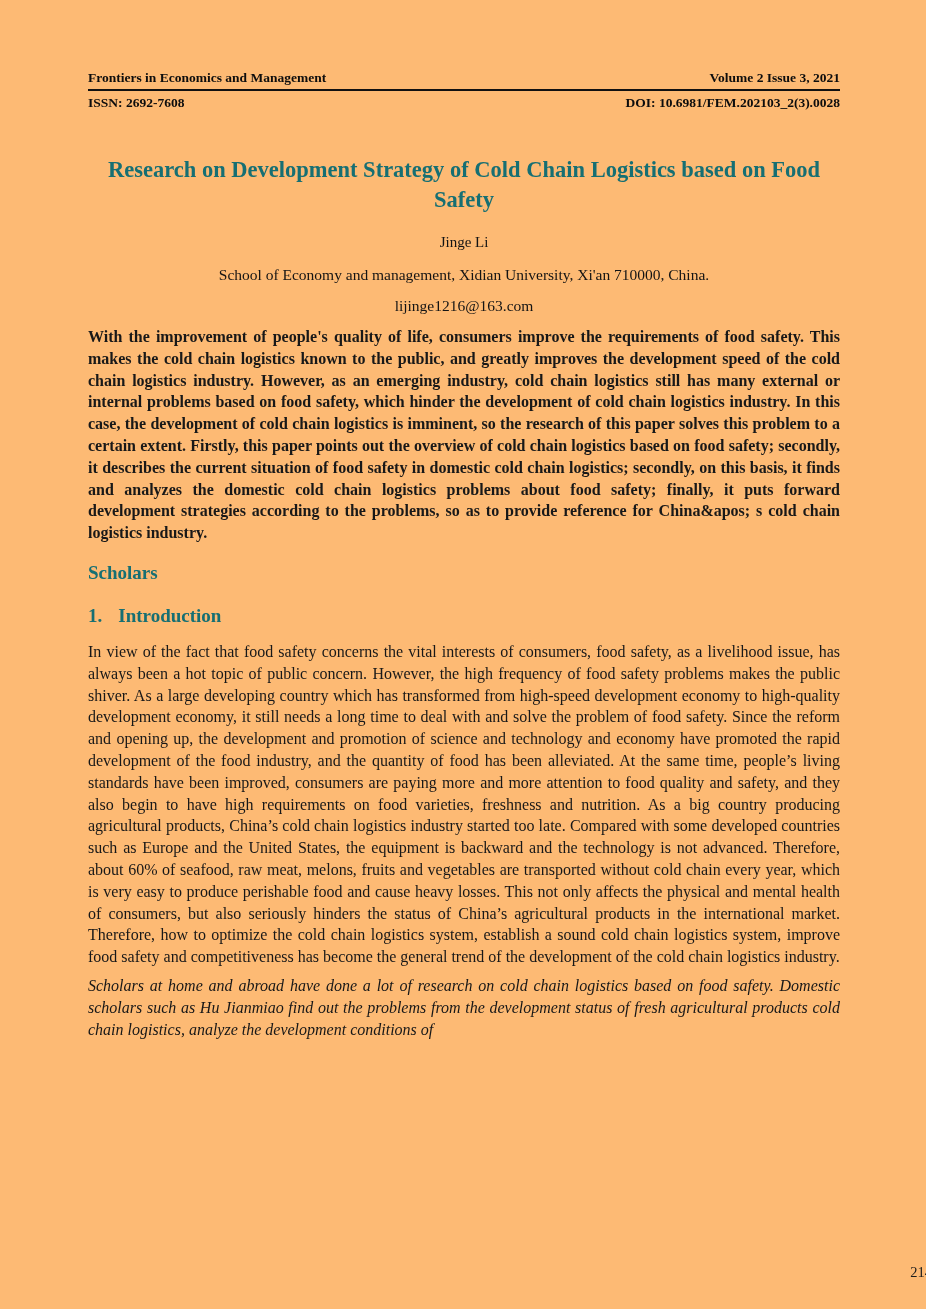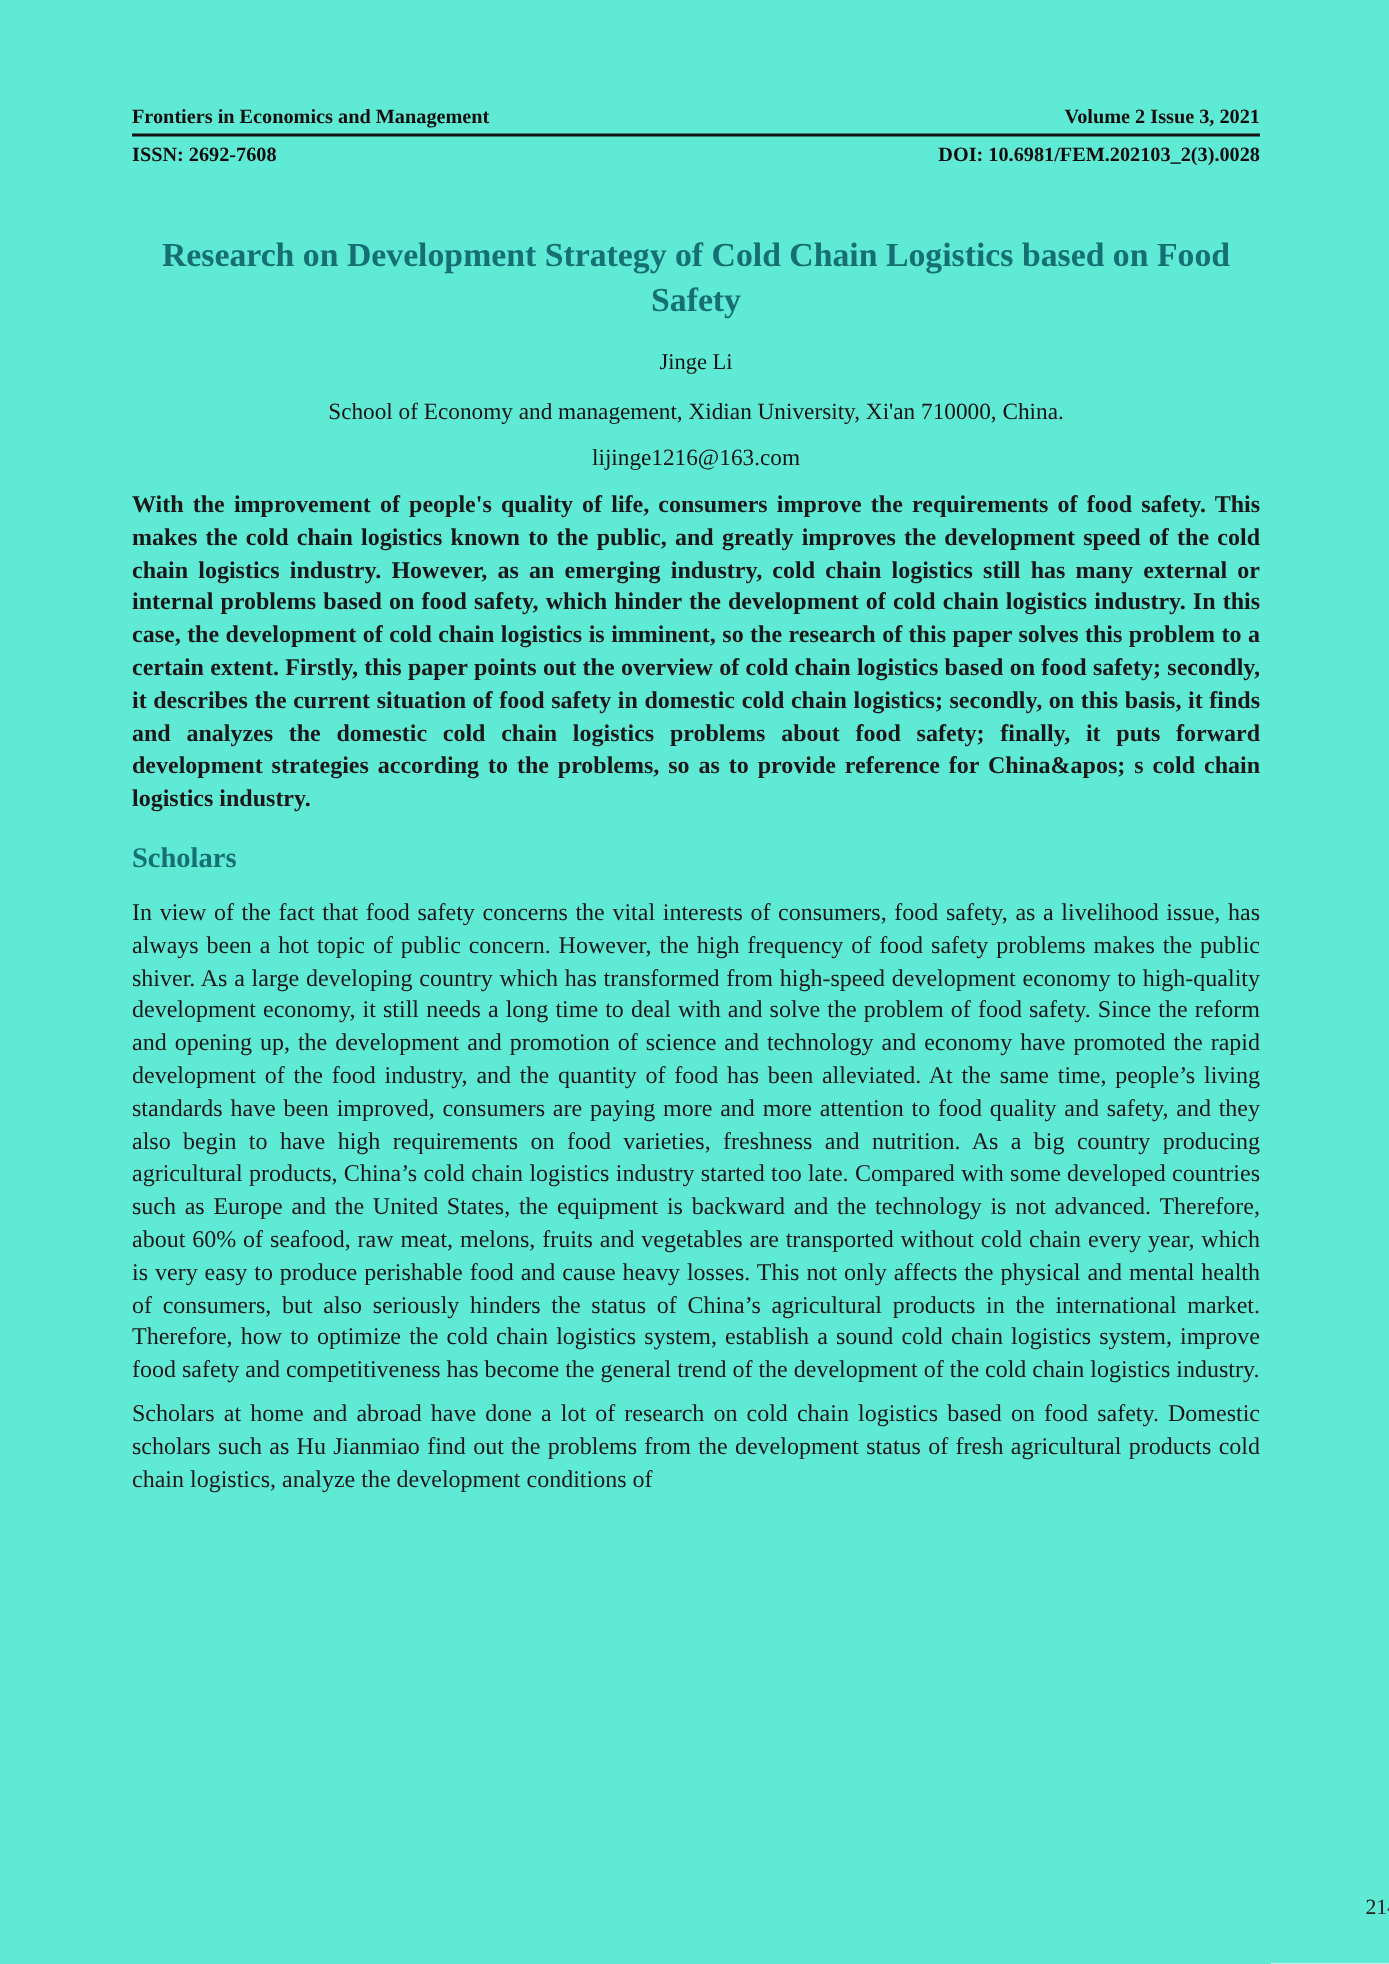--- a/index.html
+++ b/index.html
@@ -3,21 +3,21 @@
 <meta charset="utf-8">
 <style>
   * { margin: 0; padding: 0; box-sizing: border-box; }
   html, body { background: #ffffff; }
   body { font-family: "Liberation Serif", "DejaVu Serif", serif; }
   .page {
     position: relative;
     width: 926px;
     height: 1309px;
     margin: 0 auto;
-    background: #5eead4;
+    background: #fdba74;
     color: #1c1c1c;
     padding: 70px 86px 0 88px;
     overflow: hidden;
   }
   
   .head-row {
     display: flex;
     justify-content: space-between;
     align-items: baseline;
     font-weight: bold;
@@ -52,21 +52,21 @@
   
   .body-text {
     font-size: 16px;
     line-height: 21.8px;
     text-align: justify;
     color: #181818;
   }
   .abstract-text { margin-top: 11px; font-weight: bold; }
   .keywords-text { margin-top: 12px; font-weight: bold; font-size: 16px; line-height: 20px; color: #181818; }
   .para-1 { margin-top: 14px; }
-  .para-2 { margin-top: 7px; }
+  .para-2 { margin-top: 7px; font-style: italic; }
   
   .page-number {
     position: absolute;
     bottom: 28px;
     left: 6px;
     width: 100%;
     text-align: right;
     font-size: 14.5px;
     color: #1c1c1c;
   }
@@ -88,18 +88,21 @@
   <h1 class="article-title">Research on Development Strategy of Cold Chain Logistics based on Food Safety</h1>
 
   <div class="author">Jinge Li</div>
   <div class="affiliation">School of Economy and management, Xidian University, Xi'an 710000, China.</div>
   <div class="email">lijinge1216@163.com</div>
 
   <p class="body-text abstract-text">With the improvement of people's quality of life, consumers improve the requirements of food safety. This makes the cold chain logistics known to the public, and greatly improves the development speed of the cold chain logistics industry. However, as an emerging industry, cold chain logistics still has many external or internal problems based on food safety, which hinder the development of cold chain logistics industry. In this case, the development of cold chain logistics is imminent, so the research of this paper solves this problem to a certain extent. Firstly, this paper points out the overview of cold chain logistics based on food safety; secondly, it describes the current situation of food safety in domestic cold chain logistics; secondly, on this basis, it finds and analyzes the domestic cold chain logistics problems about food safety; finally, it puts forward development strategies according to the problems, so as to provide reference for China&amp;apos; s cold chain logistics industry.</p>
 
   <h2 class="section-heading">Scholars</h2>
 
+  <h2 class="section-heading numbered">
+    <span class="num">1.</span><span>Introduction</span>
+  </h2>
   <p class="body-text para-1">In view of the fact that food safety concerns the vital interests of consumers, food safety, as a livelihood issue, has always been a hot topic of public concern. However, the high frequency of food safety problems makes the public shiver. As a large developing country which has transformed from high-speed development economy to high-quality development economy, it still needs a long time to deal with and solve the problem of food safety. Since the reform and opening up, the development and promotion of science and technology and economy have promoted the rapid development of the food industry, and the quantity of food has been alleviated. At the same time, people’s living standards have been improved, consumers are paying more and more attention to food quality and safety, and they also begin to have high requirements on food varieties, freshness and nutrition. As a big country producing agricultural products, China’s cold chain logistics industry started too late. Compared with some developed countries such as Europe and the United States, the equipment is backward and the technology is not advanced. Therefore, about 60% of seafood, raw meat, melons, fruits and vegetables are transported without cold chain every year, which is very easy to produce perishable food and cause heavy losses. This not only affects the physical and mental health of consumers, but also seriously hinders the status of China’s agricultural products in the international market. Therefore, how to optimize the cold chain logistics system, establish a sound cold chain logistics system, improve food safety and competitiveness has become the general trend of the development of the cold chain logistics industry.</p>
   <p class="body-text para-2">Scholars at home and abroad have done a lot of research on cold chain logistics based on food safety. Domestic scholars such as Hu Jianmiao find out the problems from the development status of fresh agricultural products cold chain logistics, analyze the development conditions of</p>
 
   <div class="page-number">214</div>
 
 </div>
 
 </body></html>

